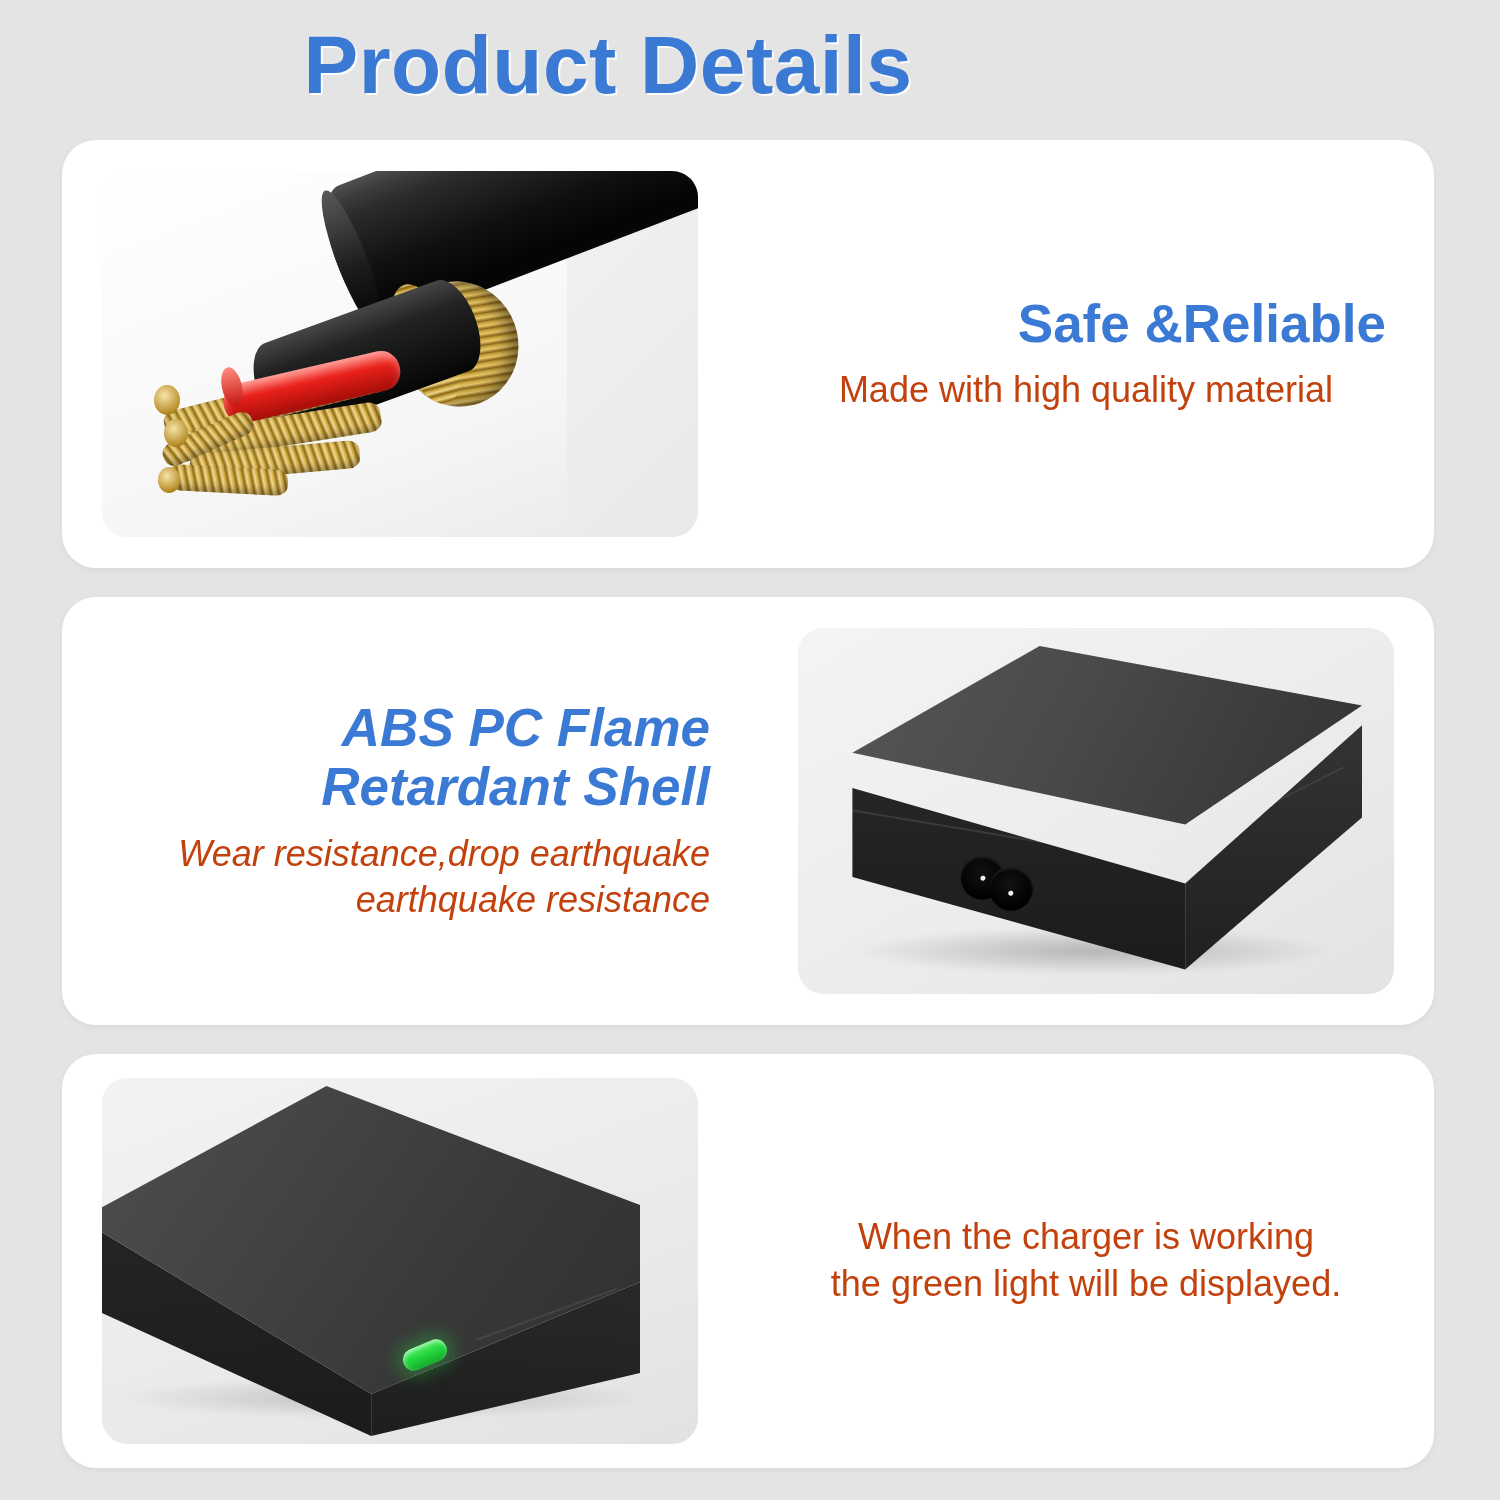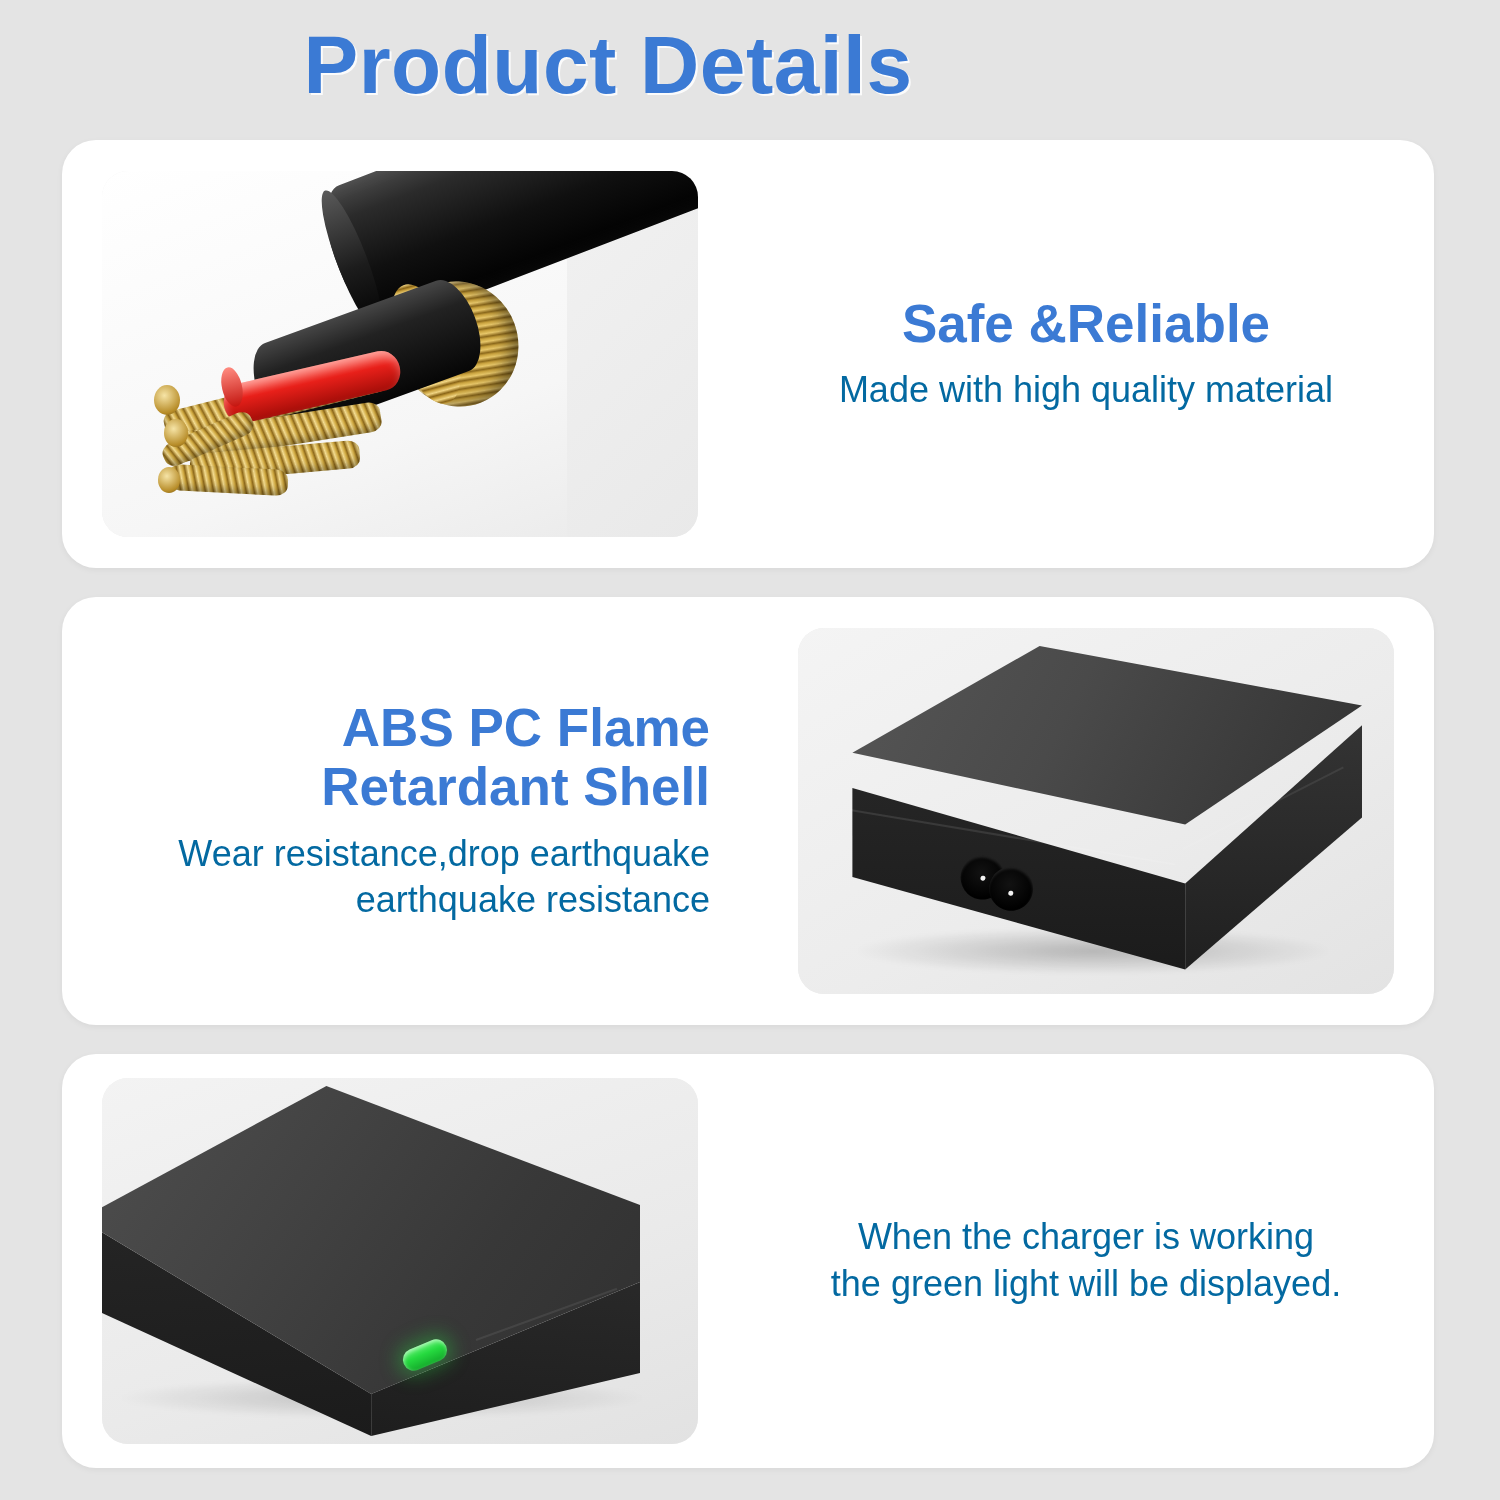--- a/index.html
+++ b/index.html
@@ -40,21 +40,21 @@
   .card {
     position: absolute;
     background: #ffffff;
     border-radius: 34px;
     box-shadow: 0 2px 6px rgba(0,0,0,0.05);
     display: flex;
     align-items: center;
     overflow: hidden;
   }
   .card-1 { left: 62px; top: 140px;  width: 1372px; height: 428px; }
-  .card-2 { left: 62px; top: 597px;  width: 1372px; height: 428px; }
+  .card-2 { left: 62px; top: 597px;  width: 1372px; height: 428px; font-style: italic; }
   .card-3 { left: 62px; top: 1054px; width: 1372px; height: 414px; }
 
   .card.reverse { flex-direction: row-reverse; }
 
   
   .media {
     position: relative;
     width: 596px;
     height: 366px;
     margin: 0 40px;
@@ -76,24 +76,25 @@
   .copy.align-center { text-align: center; }
 
   .feature-title {
     font-size: 53px;
     font-weight: bold;
     color: #3b7ad4;
     line-height: 1.12;
     margin: 0 0 14px 0;
     text-shadow: 1px 1px 0 rgba(255,255,255,0.8);
     white-space: pre-line;
+    text-align: right;
   }
   .feature-desc {
     font-size: 36px;
-    color: #0369a1;
+    color: #c2410c;
     line-height: 1.30;
     margin: 0;
     white-space: pre-line;
   }
 
   
   .cable-scene { position:absolute; inset:0; background:
       linear-gradient(135deg,#fbfbfb 0%, #f2f2f2 45%, #e9e9e9 100%); }
   .cable-white-bg{
     position:absolute; left:0; top:0; width:78%; height:100%;

